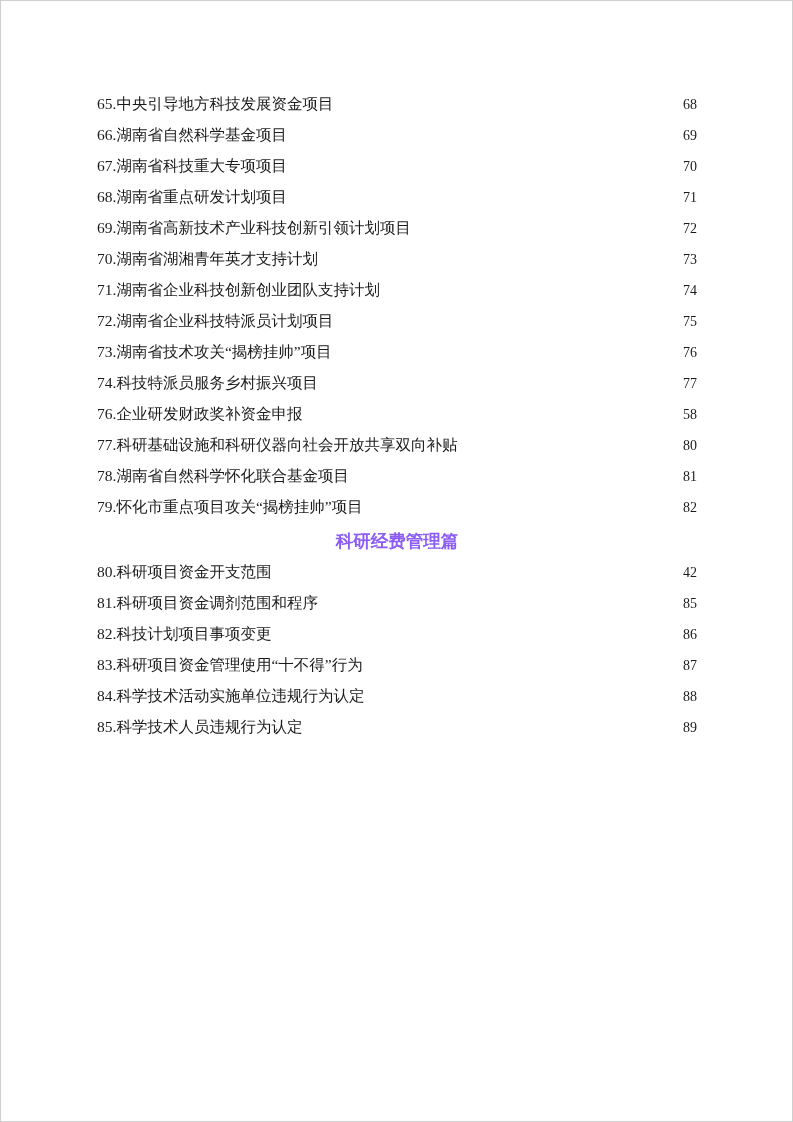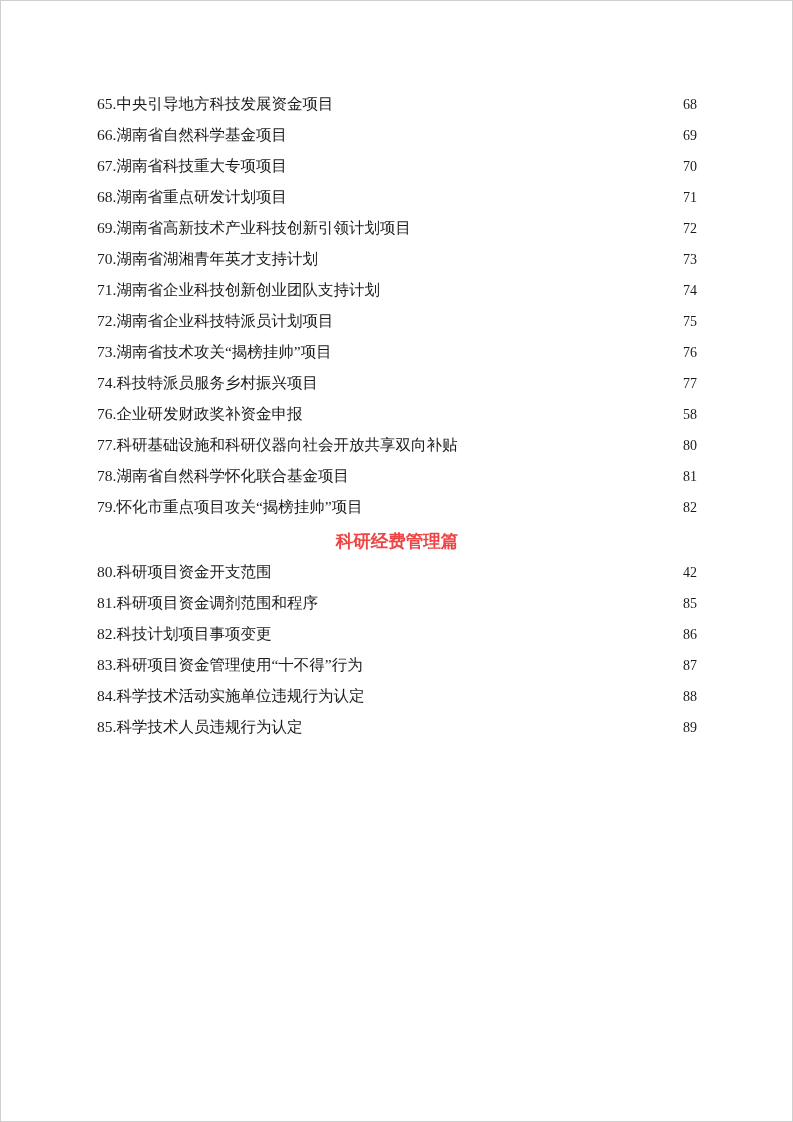--- a/index.html
+++ b/index.html
@@ -58,21 +58,21 @@
     flex: 0 0 auto;
     text-align: right;
     min-width: 22px;
     font-size: 14px;
   }
   .section-heading {
     text-align: center;
     font-weight: bold;
     font-size: 17.5px;
     line-height: 32px;
-    color: #ef4444;
+    color: #8b5cf6;
     margin: 2px 0 0 0;
     font-family: "Liberation Serif", serif;
   }
 </style>
 </head>
 <body>
 
 <div class="page">
   <div class="content">
 

